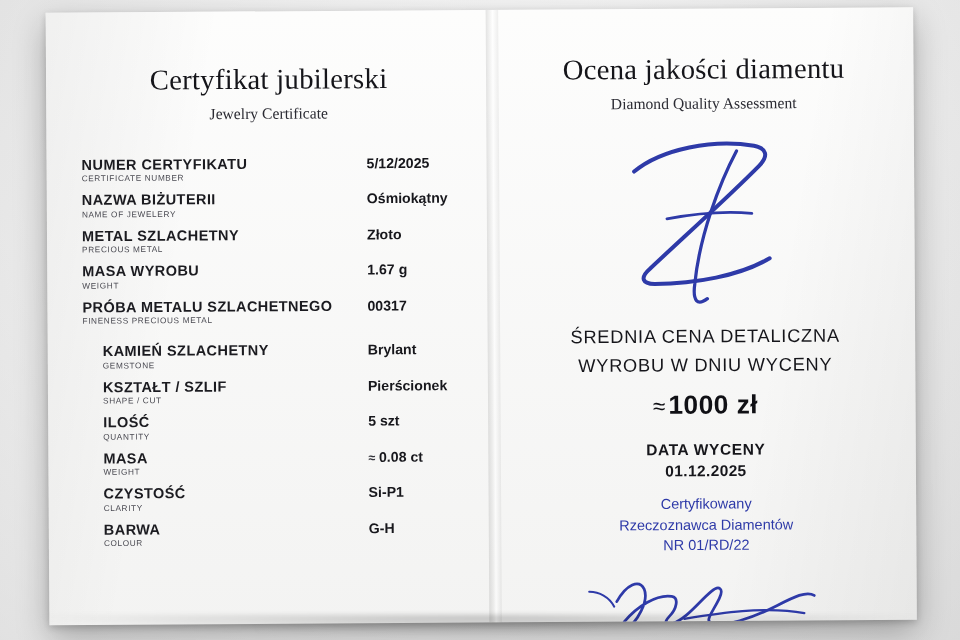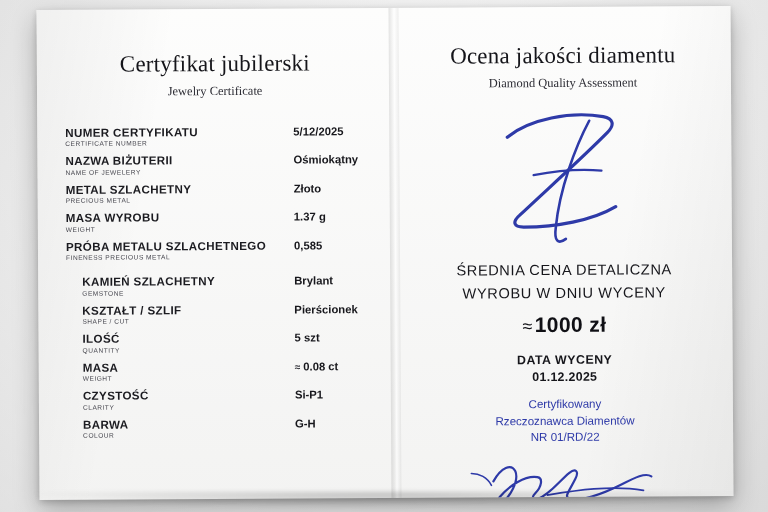--- a/index.html
+++ b/index.html
@@ -231,29 +231,29 @@
           <div class="lab-en">PRECIOUS METAL</div>
         </div>
         <div class="value">Złoto</div>
       </div>
 
       <div class="row">
         <div class="labels">
           <div class="lab-pl">MASA WYROBU</div>
           <div class="lab-en">WEIGHT</div>
         </div>
-        <div class="value">1.37 g</div>
+        <div class="value">1.67 g</div>
       </div>
 
       <div class="row">
         <div class="labels">
           <div class="lab-pl">PRÓBA METALU SZLACHETNEGO</div>
           <div class="lab-en">FINENESS PRECIOUS METAL</div>
         </div>
-        <div class="value">0,585</div>
+        <div class="value">00317</div>
       </div>
 
       <div class="row gap-top indent">
         <div class="labels">
           <div class="lab-pl">KAMIEŃ SZLACHETNY</div>
           <div class="lab-en">GEMSTONE</div>
         </div>
         <div class="value">Brylant</div>
       </div>
 

